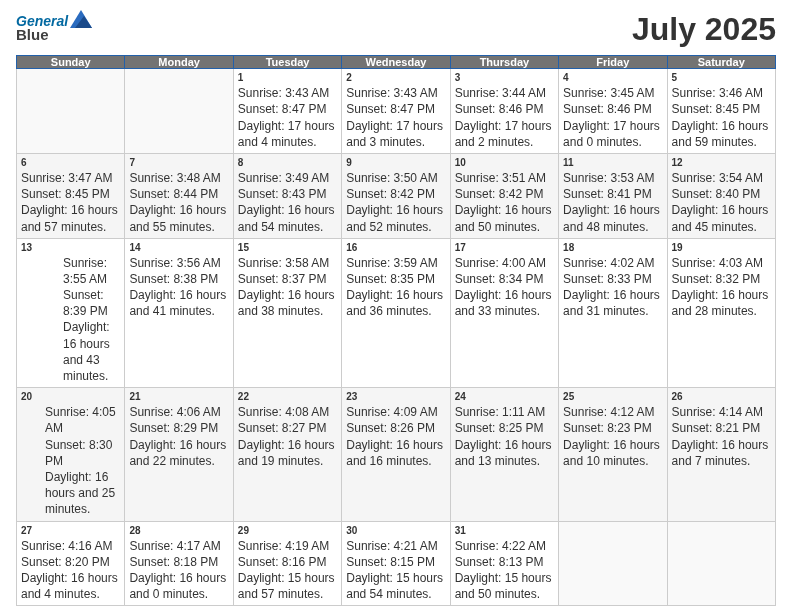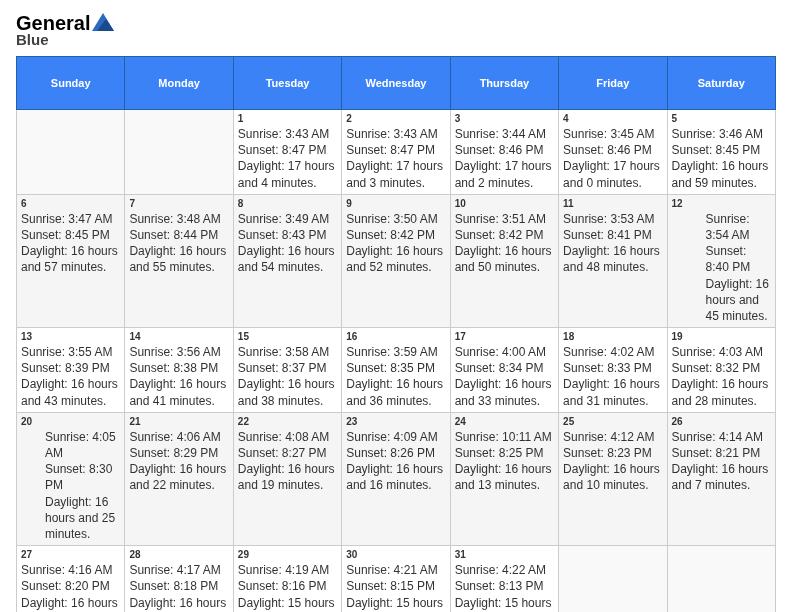--- a/index.html
+++ b/index.html
@@ -41,24 +41,24 @@
       color: #555;
     }
     .calendar {
       flex: 1;
       border: 1px solid #ccc;
       border-collapse: collapse;
       width: 100%;
       table-layout: fixed;
     }
     .calendar th {
-      background-color: #3b82f6;
+      background-color: #737373;
       color: white;
       text-align: center;
-      padding: 20px 3px;
+      padding: 0 3px;
       font-size: 11px;
       font-weight: bold;
       border: 1px solid #2260aa;
     }
     .calendar td {
       border: 1px solid #ccc;
       vertical-align: top;
       padding: 3px 4px;
       font-size: 8.5px;
       color: #333;
@@ -85,30 +85,31 @@
     }
   </style>
 </head>
 <body>
 
 <div class="page">
   <div class="header">
     <div class="logo">
       <div style="display:flex;flex-direction:column;align-items:flex-start;">
         <div style="display:flex;align-items:center;">
-          <span style="font-size:20px;font-weight:bold;color:#000000;">General</span>
+          <span style="font-size:14px;font-weight:bold;color:#0369a1;font-style:italic;">General</span>
           <svg width="22" height="20" viewBox="0 0 22 20" style="margin-left:2px;margin-top:-2px;">
             <polygon points="0,18 11,0 22,18" fill="#2a6bbf"></polygon>
             <polygon points="5,18 14,6 22,18" fill="#1a4a8a"></polygon>
           </svg>
         </div>
         <span style="font-size:15px;font-weight:bold;color:#404040;margin-top:-4px;">Blue</span>
       </div>
     </div>
     <div class="title-section">
+      <div class="month-year">July 2025</div>
     </div>
   </div>
 
   <table class="calendar">
     <thead>
       <tr>
       <th>Sunday</th>
           <th>Monday</th>
           <th>Tuesday</th>
           <th>Wednesday</th>
@@ -184,29 +185,29 @@
 Daylight: 16 hours and 50 minutes.</div>
           </td>
           <td>
             <span class="day-number">11</span>
             <div class="cell-text" style="white-space: pre-line;">Sunrise: 3:53 AM
 Sunset: 8:41 PM
 Daylight: 16 hours and 48 minutes.</div>
           </td>
           <td>
             <span class="day-number">12</span>
-            <div class="cell-text" style="white-space: pre-line; margin-left: 34px;">Sunrise: 3:54 AM
+            <div class="cell-text" style="white-space: pre-line;">Sunrise: 3:54 AM
 Sunset: 8:40 PM
 Daylight: 16 hours and 45 minutes.</div>
           </td>
         </tr>
         <tr>
           <td>
             <span class="day-number">13</span>
-            <div class="cell-text" style="white-space: pre-line;">Sunrise: 3:55 AM
+            <div class="cell-text" style="white-space: pre-line; margin-left: 42px;">Sunrise: 3:55 AM
 Sunset: 8:39 PM
 Daylight: 16 hours and 43 minutes.</div>
           </td>
           <td>
             <span class="day-number">14</span>
             <div class="cell-text" style="white-space: pre-line;">Sunrise: 3:56 AM
 Sunset: 8:38 PM
 Daylight: 16 hours and 41 minutes.</div>
           </td>
           <td>
@@ -260,21 +261,21 @@
 Daylight: 16 hours and 19 minutes.</div>
           </td>
           <td>
             <span class="day-number">23</span>
             <div class="cell-text" style="white-space: pre-line;">Sunrise: 4:09 AM
 Sunset: 8:26 PM
 Daylight: 16 hours and 16 minutes.</div>
           </td>
           <td>
             <span class="day-number">24</span>
-            <div class="cell-text" style="white-space: pre-line;">Sunrise: 10:11 AM
+            <div class="cell-text" style="white-space: pre-line;">Sunrise: 1:11 AM
 Sunset: 8:25 PM
 Daylight: 16 hours and 13 minutes.</div>
           </td>
           <td>
             <span class="day-number">25</span>
             <div class="cell-text" style="white-space: pre-line;">Sunrise: 4:12 AM
 Sunset: 8:23 PM
 Daylight: 16 hours and 10 minutes.</div>
           </td>
           <td>

